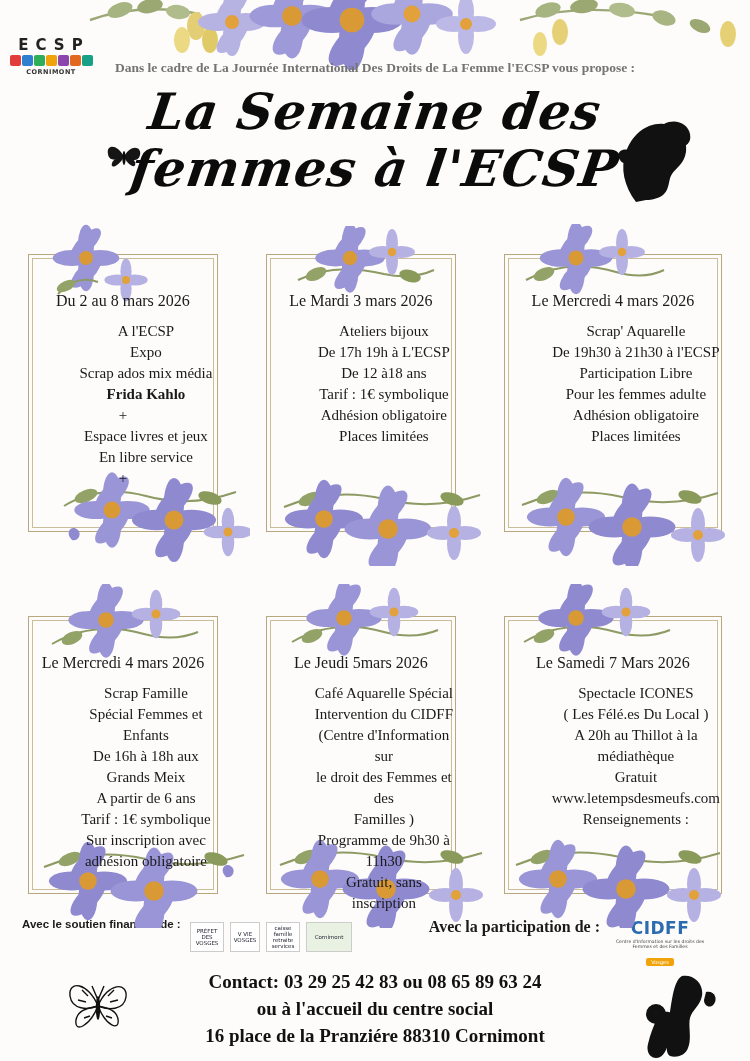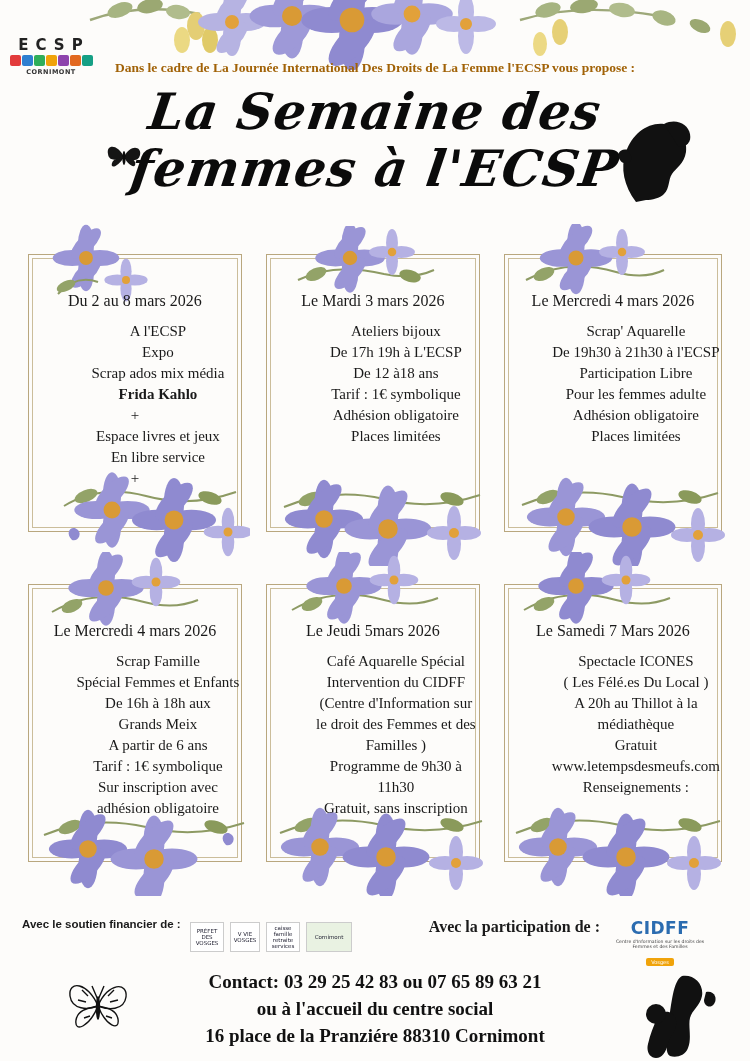--- a/index.html
+++ b/index.html
@@ -59,21 +59,21 @@
   }
 
   
   .intro {
     position: absolute;
     top: 60px; left: 0; width: 750px;
     text-align: center;
     font-family: "Liberation Serif", serif;
     font-weight: bold;
     font-size: 13.5px;
-    color: #a16207;
+    color: #737373;
   }
   .title-script {
     position: absolute;
     top: 84px; left: 0; width: 750px;
     text-align: center;
     font-family: "DejaVu Serif", serif;
     font-style: italic;
     font-weight: bold;
     color: #0b0b0b;
   }
@@ -103,20 +103,21 @@
   
   .grid {
     position: absolute;
     top: 232px; left: 20px;
     width: 710px;
     display: grid;
     grid-template-columns: repeat(3, 1fr);
     grid-template-rows: 330px 330px;
     column-gap: 8px;
     row-gap: 0px;
+    gap: 32px;
   }
   .card {
     position: relative;
     padding: 58px 10px 10px 10px;
   }
   .card-frame {
     position: absolute;
     top: 22px; left: 8px; right: 8px; bottom: 30px;
     border: 1px solid #b9a77e;
     pointer-events: none;
@@ -828,21 +829,21 @@
     <path d="M36 34 C28 54 12 62 14 48 C16 37 28 36 36 34 Z"></path>
     <path d="M36 34 C44 54 58 60 56 47 C54 37 44 36 36 34 Z"></path>
     <path d="M20 18 L26 24 M16 28 L24 30 M52 18 L46 24 M56 28 L48 30"></path>
     <path d="M22 46 L28 44 M50 46 L44 44"></path>
     <path d="M36 28 L30 14 M36 28 L42 14"></path>
   </g>
   <ellipse cx="36" cy="36" rx="2.2" ry="12" fill="#111"></ellipse>
 </svg>
 
 <div class="contact">
-  <div>Contact:  03 29 25 42 83 ou 07 65 89 63 21</div>
+  <div>Contact:  03 29 25 42 83 ou 08 65 89 63 24</div>
   <div>ou à l'accueil du centre social</div>
   <div>16 place de la Pranziére 88310 Cornimont</div>
 </div>
 
 <svg class="mother-child" viewBox="0 0 92 92">
   <path d="M52 8 C64 6 74 16 72 28 C70 38 62 42 60 50 C58 58 62 70 58 80 C55 88 46 90 40 88
            C36 86 36 78 38 70 C40 60 38 52 40 44 C42 32 44 12 52 8 Z" fill="#111"></path>
   <path d="M34 44 C42 42 48 50 46 58 C44 66 40 68 38 76 C36 84 32 90 26 90 C20 90 16 84 18 76
            C20 66 24 58 26 52 C28 46 30 45 34 44 Z" fill="#111"></path>
   <circle cx="26" cy="46" r="10" fill="#111"></circle>

